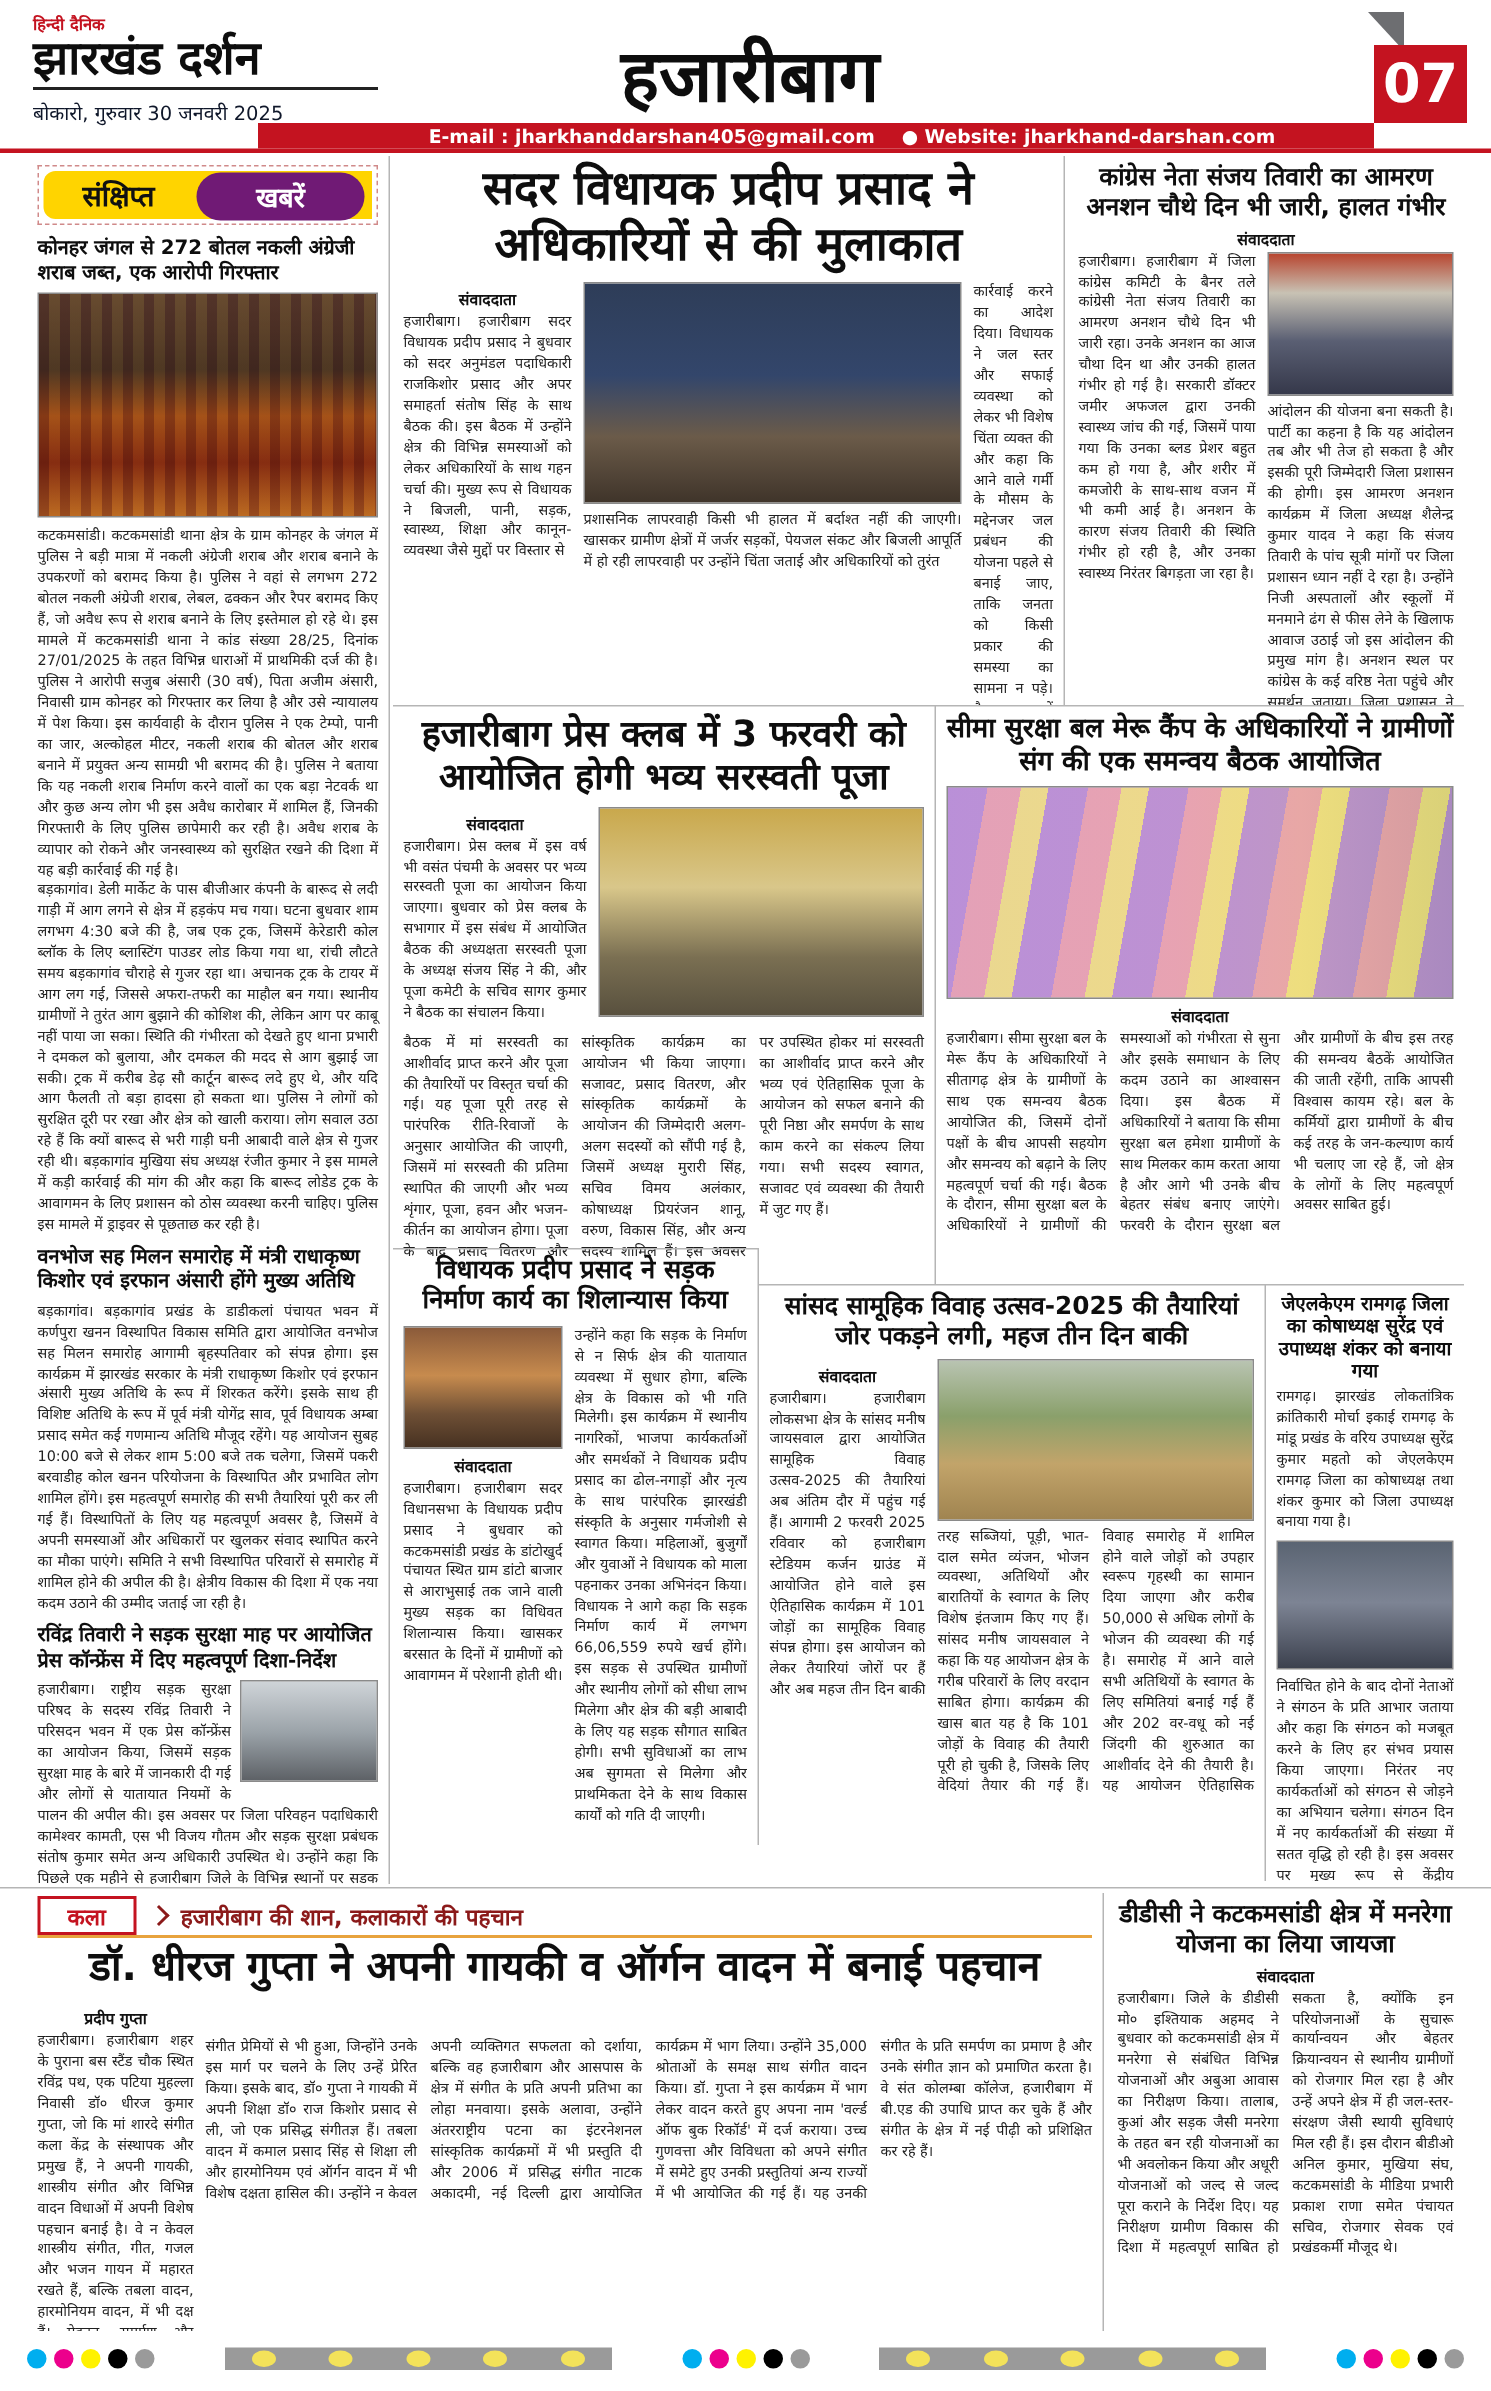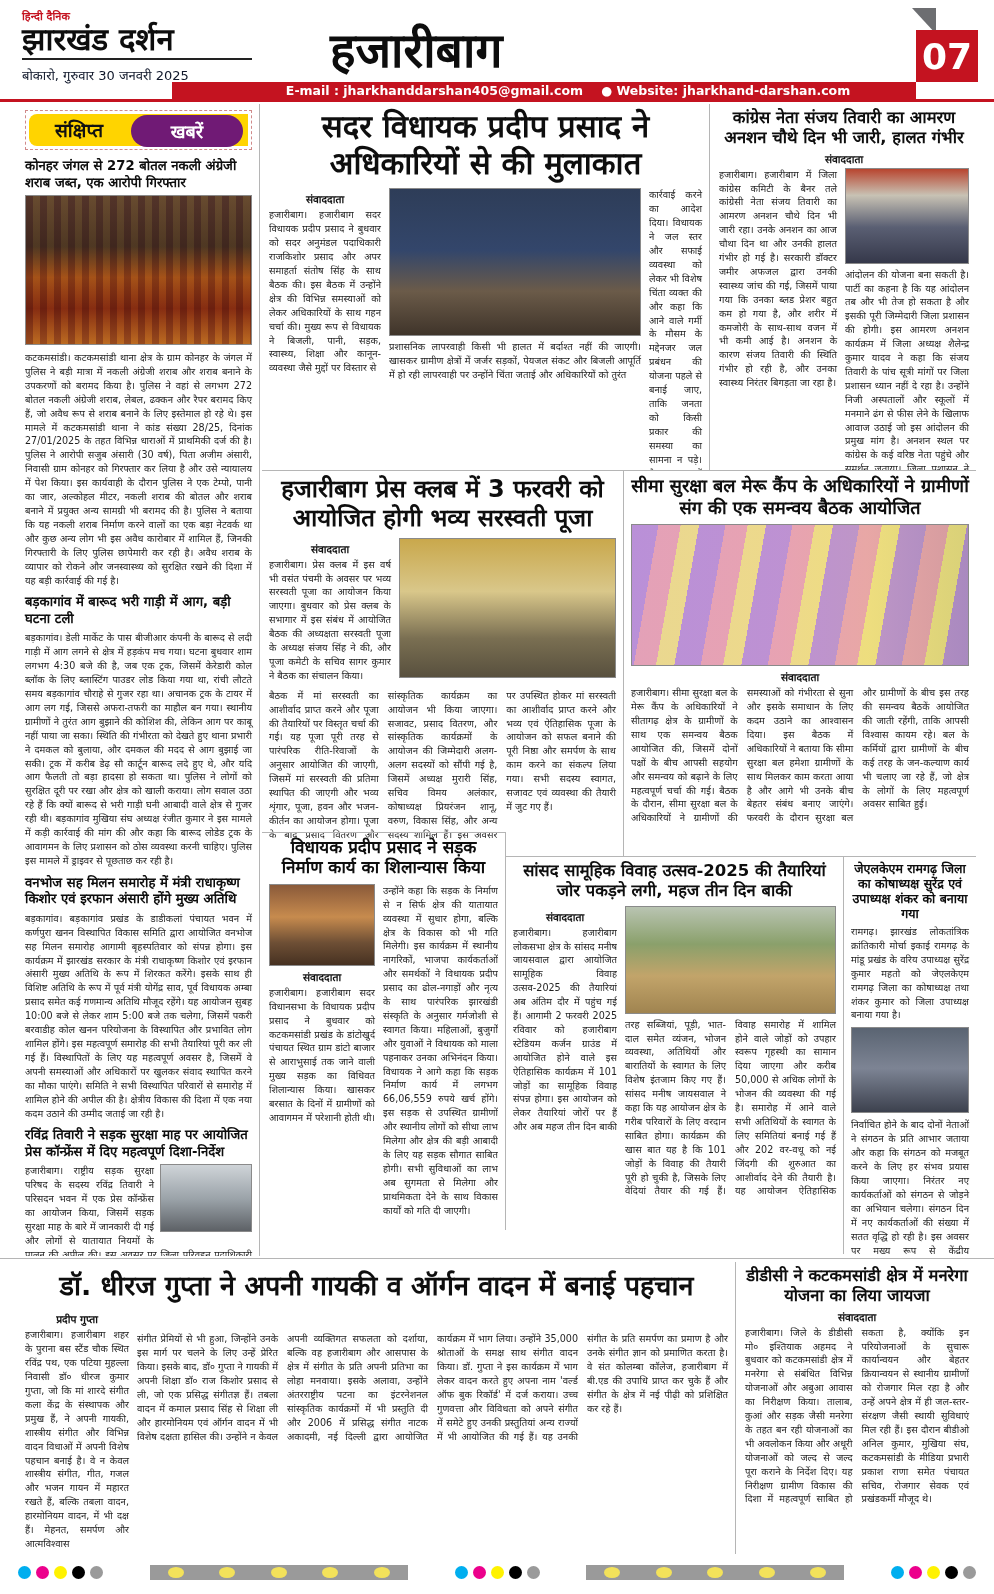--- a/index.html
+++ b/index.html
@@ -7,21 +7,21 @@
   body { font-family:"DejaVu Sans", sans-serif; }
   #page {
     position:relative; width:994px; height:1594px; background:#ffffff;
     margin:0 auto; overflow:hidden; color:#1a1a1a;
   }
   .abs { position:absolute; }
   
   .tagline { color:#c41320; font-weight:bold; font-size:11px; }
   .brand { font-size:31px; font-weight:800; letter-spacing:0px; line-height:1.05; color:#0d0d0d; }
   .dateline { font-size:13px; font-weight:normal; border-top:2px solid #222; padding-top:6px; margin-top:2px; color:#0f172a; }
-  .edition { font-size:48px; font-weight:800; color:#0d0d0d; text-align:left; }
+  .edition { font-size:48px; font-weight:800; color:#0d0d0d; text-align:center; }
   .contact-bar {
     background:#c41320; color:#fff; font-weight:bold; font-size:12.5px;
     display:flex; align-items:center; justify-content:center; gap:18px;padding-left:48px;
   }
   .page-num-box { background:#c41320; color:#fff; font-weight:800; font-size:36px;
     display:flex; align-items:center; justify-content:center; }
   .fold-triangle { width:0; height:0; border-left:24px solid transparent; border-top:26px solid #6d6e71; }
   .red-rule { background:#c41320; height:3px; }
   
   .vrule-r { border-right:1px solid #b5b5b5; }
@@ -106,21 +106,20 @@
       <div class="briefs-kicker-red">खबरें</div>
     </div>
 
     <div>
       <div class="brief-headline">कोनहर जंगल से 272 बोतल नकली अंग्रेजी शराब जब्त, एक आरोपी गिरफ्तार</div>
       <div class="photo ph-liquor" style="width:100%; height:150px; margin:3px 0 6px;"></div>
       <div class="body-text">कटकमसांडी। कटकमसांडी थाना क्षेत्र के ग्राम कोनहर के जंगल में पुलिस ने बड़ी मात्रा में नकली अंग्रेजी शराब और शराब बनाने के उपकरणों को बरामद किया है। पुलिस ने वहां से लगभग 272 बोतल नकली अंग्रेजी शराब, लेबल, ढक्कन और रैपर बरामद किए हैं, जो अवैध रूप से शराब बनाने के लिए इस्तेमाल हो रहे थे। इस मामले में कटकमसांडी थाना ने कांड संख्या 28/25, दिनांक 27/01/2025 के तहत विभिन्न धाराओं में प्राथमिकी दर्ज की है। पुलिस ने आरोपी सजुब अंसारी (30 वर्ष), पिता अजीम अंसारी, निवासी ग्राम कोनहर को गिरफ्तार कर लिया है और उसे न्यायालय में पेश किया। इस कार्यवाही के दौरान पुलिस ने एक टेम्पो, पानी का जार, अल्कोहल मीटर, नकली शराब की बोतल और शराब बनाने में प्रयुक्त अन्य सामग्री भी बरामद की है। पुलिस ने बताया कि यह नकली शराब निर्माण करने वालों का एक बड़ा नेटवर्क था और कुछ अन्य लोग भी इस अवैध कारोबार में शामिल हैं, जिनकी गिरफ्तारी के लिए पुलिस छापेमारी कर रही है। अवैध शराब के व्यापार को रोकने और जनस्वास्थ्य को सुरक्षित रखने की दिशा में यह बड़ी कार्रवाई की गई है।</div>
     </div>
 
     <div>
-      <div class="brief-headline">बड़कागांव में बारूद भरी गाड़ी में आग, बड़ी घटना टली</div>
       <div class="body-text">बड़कागांव। डेली मार्केट के पास बीजीआर कंपनी के बारूद से लदी गाड़ी में आग लगने से क्षेत्र में हड़कंप मच गया। घटना बुधवार शाम लगभग 4:30 बजे की है, जब एक ट्रक, जिसमें केरेडारी कोल ब्लॉक के लिए ब्लास्टिंग पाउडर लोड किया गया था, रांची लौटते समय बड़कागांव चौराहे से गुजर रहा था। अचानक ट्रक के टायर में आग लग गई, जिससे अफरा-तफरी का माहौल बन गया। स्थानीय ग्रामीणों ने तुरंत आग बुझाने की कोशिश की, लेकिन आग पर काबू नहीं पाया जा सका। स्थिति की गंभीरता को देखते हुए थाना प्रभारी ने दमकल को बुलाया, और दमकल की मदद से आग बुझाई जा सकी। ट्रक में करीब डेढ़ सौ कार्टून बारूद लदे हुए थे, और यदि आग फैलती तो बड़ा हादसा हो सकता था। पुलिस ने लोगों को सुरक्षित दूरी पर रखा और क्षेत्र को खाली कराया। लोग सवाल उठा रहे हैं कि क्यों बारूद से भरी गाड़ी घनी आबादी वाले क्षेत्र से गुजर रही थी। बड़कागांव मुखिया संघ अध्यक्ष रंजीत कुमार ने इस मामले में कड़ी कार्रवाई की मांग की और कहा कि बारूद लोडेड ट्रक के आवागमन के लिए प्रशासन को ठोस व्यवस्था करनी चाहिए। पुलिस इस मामले में ड्राइवर से पूछताछ कर रही है।</div>
     </div>
 
     <div>
       <div class="brief-headline">वनभोज सह मिलन समारोह में मंत्री राधाकृष्ण किशोर एवं इरफान अंसारी होंगे मुख्य अतिथि</div>
       <div class="body-text">बड़कागांव। बड़कागांव प्रखंड के डाडीकलां पंचायत भवन में कर्णपुरा खनन विस्थापित विकास समिति द्वारा आयोजित वनभोज सह मिलन समारोह आगामी बृहस्पतिवार को संपन्न होगा। इस कार्यक्रम में झारखंड सरकार के मंत्री राधाकृष्ण किशोर एवं इरफान अंसारी मुख्य अतिथि के रूप में शिरकत करेंगे। इसके साथ ही विशिष्ट अतिथि के रूप में पूर्व मंत्री योगेंद्र साव, पूर्व विधायक अम्बा प्रसाद समेत कई गणमान्य अतिथि मौजूद रहेंगे। यह आयोजन सुबह 10:00 बजे से लेकर शाम 5:00 बजे तक चलेगा, जिसमें पकरी बरवाडीह कोल खनन परियोजना के विस्थापित और प्रभावित लोग शामिल होंगे। इस महत्वपूर्ण समारोह की सभी तैयारियां पूरी कर ली गई हैं। विस्थापितों के लिए यह महत्वपूर्ण अवसर है, जिसमें वे अपनी समस्याओं और अधिकारों पर खुलकर संवाद स्थापित करने का मौका पाएंगे। समिति ने सभी विस्थापित परिवारों से समारोह में शामिल होने की अपील की है। क्षेत्रीय विकास की दिशा में एक नया कदम उठाने की उम्मीद जताई जा रही है।</div>
     </div>
 
     <div>
       <div class="brief-headline">रविंद्र तिवारी ने सड़क सुरक्षा माह पर आयोजित प्रेस कॉन्फ्रेंस में दिए महत्वपूर्ण दिशा-निर्देश</div>
@@ -212,20 +211,25 @@
   <div class="abs art band-top" style="left:844px; top:856px; width:132px; height:398px;">
     <div class="art-headline" style="font-size:12.5px;">जेएलकेएम रामगढ़ जिला का कोषाध्यक्ष सुरेंद्र एवं उपाध्यक्ष शंकर को बनाया गया</div>
     <div class="body-text" style="margin-top:4px;">रामगढ़। झारखंड लोकतांत्रिक क्रांतिकारी मोर्चा इकाई रामगढ़ के मांडू प्रखंड के वरिय उपाध्यक्ष सुरेंद्र कुमार महतो को जेएलकेएम रामगढ़ जिला का कोषाध्यक्ष तथा शंकर कुमार को जिला उपाध्यक्ष बनाया गया है।</div>
     <div class="photo ph-group" style="width:100%; height:86px; margin:5px 0;"></div>
     <div class="body-text">निर्वाचित होने के बाद दोनों नेताओं ने संगठन के प्रति आभार जताया और कहा कि संगठन को मजबूत करने के लिए हर संभव प्रयास किया जाएगा। निरंतर नए कार्यकर्ताओं को संगठन से जोड़ने का अभियान चलेगा। संगठन दिन में नए कार्यकर्ताओं की संख्या में सतत वृद्धि हो रही है। इस अवसर पर मुख्य रूप से केंद्रीय पदाधिकारी अमीन अंसारी, राकेश कुमार, दीपक कुमार आदि मौजूद थे। सभी ने नव मनोनीत पदाधिकारियों को बधाई एवं शुभकामनाएं दीं।</div>
   </div>
 
   <div class="abs" style="left:0; top:1258px; width:994px; border-top:1px solid #b5b5b5;"></div>
 
   <div class="abs art vrule-r" style="left:18px; top:1262px; width:718px; height:292px;">
+    <div class="kala-kicker">
+      <div class="kala-box">कला</div>
+      <div class="kala-arrow"></div>
+      <div class="kala-text">हजारीबाग की शान, कलाकारों की पहचान</div>
+    </div>
     <div class="art-headline" style="font-size:27px; margin-top:4px;">डॉ. धीरज गुप्ता ने अपनी गायकी व ऑर्गन वादन में बनाई पहचान</div>
     <div class="row" style="margin-top:6px;">
       <div style="width:104px;">
         <div class="byline">प्रदीप गुप्ता</div>
         <div class="body-text">हजारीबाग। हजारीबाग शहर के पुराना बस स्टैंड चौक स्थित रविंद्र पथ, एक पटिया मुहल्ला निवासी डॉ० धीरज कुमार गुप्ता, जो कि मां शारदे संगीत कला केंद्र के संस्थापक और प्रमुख हैं, ने अपनी गायकी, शास्त्रीय संगीत और विभिन्न वादन विधाओं में अपनी विशेष पहचान बनाई है। वे न केवल शास्त्रीय संगीत, गीत, गजल और भजन गायन में महारत रखते हैं, बल्कि तबला वादन, हारमोनियम वादन, में भी दक्ष हैं। मेहनत, समर्पण और आत्मविश्वास</div>
       </div>
       <div style="flex:1;margin-top:24px;">
         <div class="body-text cols4" style="height:212px;">संगीत प्रेमियों से भी हुआ, जिन्होंने उनके इस मार्ग पर चलने के लिए उन्हें प्रेरित किया। इसके बाद, डॉ० गुप्ता ने गायकी में अपनी शिक्षा डॉ० राज किशोर प्रसाद से ली, जो एक प्रसिद्ध संगीतज्ञ हैं। तबला वादन में कमाल प्रसाद सिंह से शिक्षा ली और हारमोनियम एवं ऑर्गन वादन में भी विशेष दक्षता हासिल की। उन्होंने न केवल अपनी व्यक्तिगत सफलता को दर्शाया, बल्कि वह हजारीबाग और आसपास के क्षेत्र में संगीत के प्रति अपनी प्रतिभा का लोहा मनवाया। इसके अलावा, उन्होंने अंतरराष्ट्रीय पटना का इंटरनेशनल सांस्कृतिक कार्यक्रमों में भी प्रस्तुति दी और 2006 में प्रसिद्ध संगीत नाटक अकादमी, नई दिल्ली द्वारा आयोजित कार्यक्रम में भाग लिया। उन्होंने 35,000 श्रोताओं के समक्ष साथ संगीत वादन किया। डॉ. गुप्ता ने इस कार्यक्रम में भाग लेकर वादन करते हुए अपना नाम 'वर्ल्ड ऑफ बुक रिकॉर्ड' में दर्ज कराया। उच्च गुणवत्ता और विविधता को अपने संगीत में समेटे हुए उनकी प्रस्तुतियां अन्य राज्यों में भी आयोजित की गई हैं। यह उनकी संगीत के प्रति समर्पण का प्रमाण है और उनके संगीत ज्ञान को प्रमाणित करता है। वे संत कोलम्बा कॉलेज, हजारीबाग में बी.एड की उपाधि प्राप्त कर चुके हैं और संगीत के क्षेत्र में नई पीढ़ी को प्रशिक्षित कर रहे हैं।</div>
       </div>
     </div>

